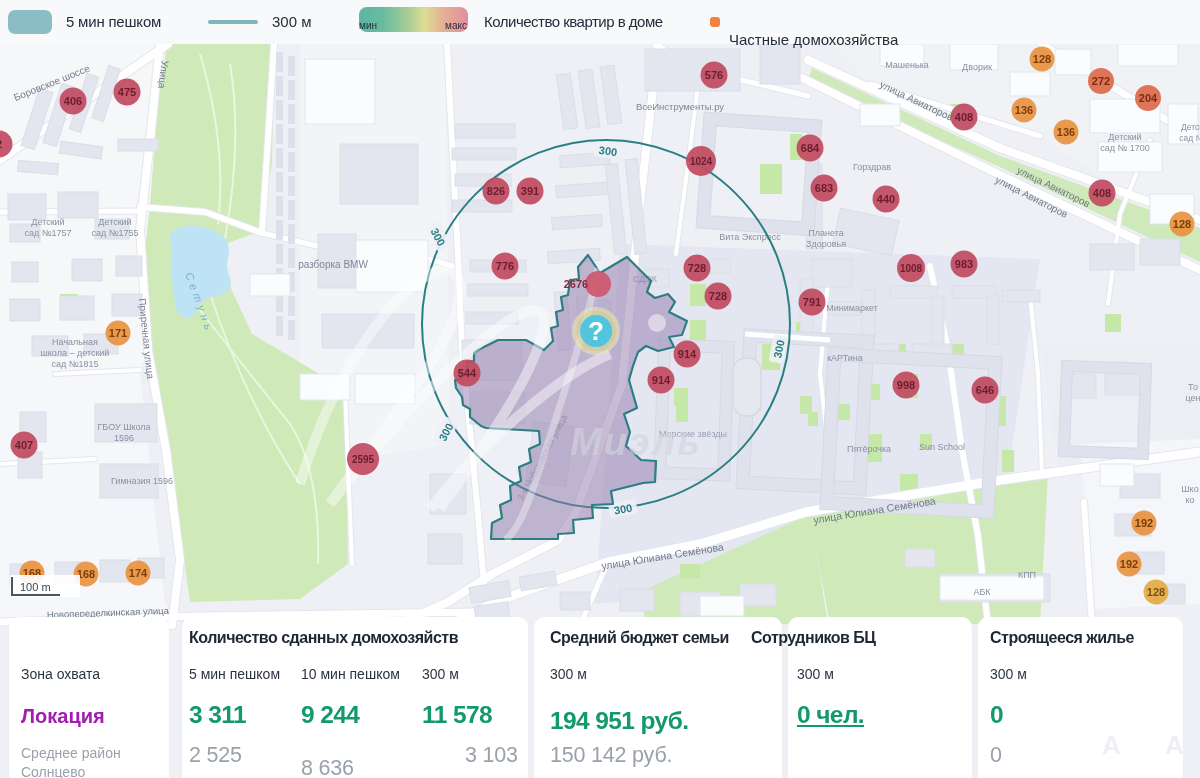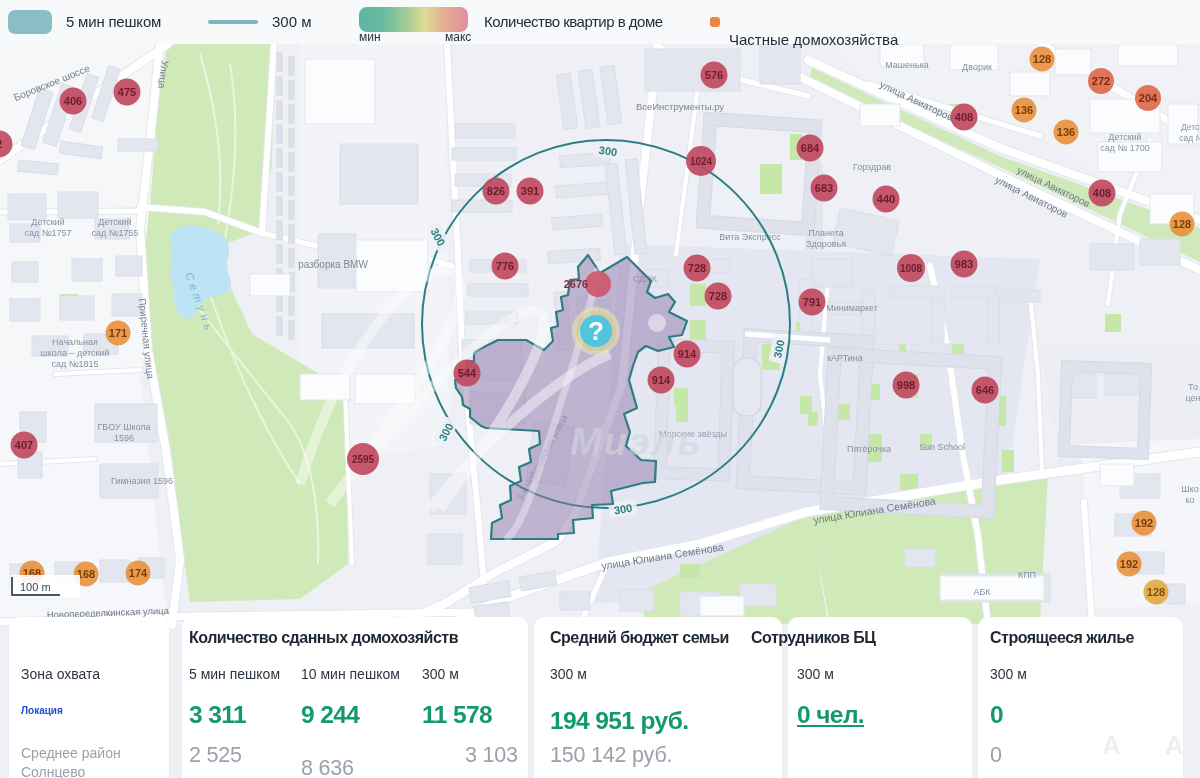--- a/index.html
+++ b/index.html
@@ -3,29 +3,29 @@
 <style>
 * { margin:0; padding:0; box-sizing:border-box; }
 html,body { width:1200px; height:778px; overflow:hidden; font-family:"Liberation Sans", sans-serif; background:#eef0f5; position:relative; }
 .legend { position:absolute; left:0; top:0; width:1200px; height:44px; background:#f8f9fb; z-index:5; }
 .legend > div, .legend > span { position:absolute; }
 .sw { left:8px; top:10px; width:44px; height:24px; border-radius:7px; background:#8bbec4; }
 .ltxt { font-size:15px; color:#232d3a; top:13px; }
 .lline { left:208px; top:20px; width:50px; height:4px; border-radius:2px; background:#7fb6bd; }
 .grad { left:359px; top:7px; width:109px; height:25px; border-radius:8px;
   background:linear-gradient(90deg,#5cb6a4 0%,#68bb9e 22%,#a8cd96 45%,#dcdd94 60%,#e5ae93 78%,#e18e9e 100%); }
-.gl { font-size:12px; color:#273140; top:30px; }
+.gl { font-size:10px; color:#273140; top:20px; }
 .dot { left:710px; top:17px; width:10px; height:10px; border-radius:3px; background:#ef8440; }
 .map { position:absolute; left:0; top:44px; width:1200px; height:734px; }
 .card { position:absolute; top:617px; background:#ffffff; border-radius:10px; z-index:6; height:170px; box-shadow:0 1px 2px rgba(30,40,60,0.04); }
 .t { position:absolute; font-size:16px; letter-spacing:-0.5px; font-weight:bold; color:#1e2834; white-space:nowrap; z-index:8; }
 .s { position:absolute; font-size:14px; color:#2c3440; white-space:nowrap; z-index:8; }
 .v { position:absolute; font-size:24.5px; letter-spacing:-0.6px; font-weight:bold; color:#14996e; white-space:nowrap; z-index:8; }
 .g { position:absolute; font-size:21.5px; letter-spacing:-0.2px; color:#9aa1ab; white-space:nowrap; z-index:8; }
-.loc { position:absolute; font-size:10px; font-weight:bold; color:#1d4ed8; z-index:8; }
+.loc { position:absolute; font-size:20px; font-weight:bold; color:#a21caf; z-index:8; }
 .avg { position:absolute; font-size:14px; color:#9aa1ab; line-height:1.35; z-index:8; }
 .wm { position:absolute; font-size:26px; color:#edeff2; font-weight:bold; z-index:9; }
 </style></head>
 <body>
 <svg class="map" width="1200" height="734" viewBox="0 0 1200 734">
 <rect x="0" y="0" width="1200" height="734" fill="#eef0f5"></rect>
 <polygon points="0,0 170,0 170,210 140,330 0,330" fill="#f5f7f9"></polygon>
 <polygon points="0,330 140,330 165,560 180,580 0,580" fill="#f6f7fa"></polygon>
 <polygon points="300,0 445,0 450,400 330,420 300,330" fill="#f2f4f7"></polygon>
 <polygon points="620,200 1040,215 995,520 760,545 595,560" fill="#e4e7f1"></polygon>

